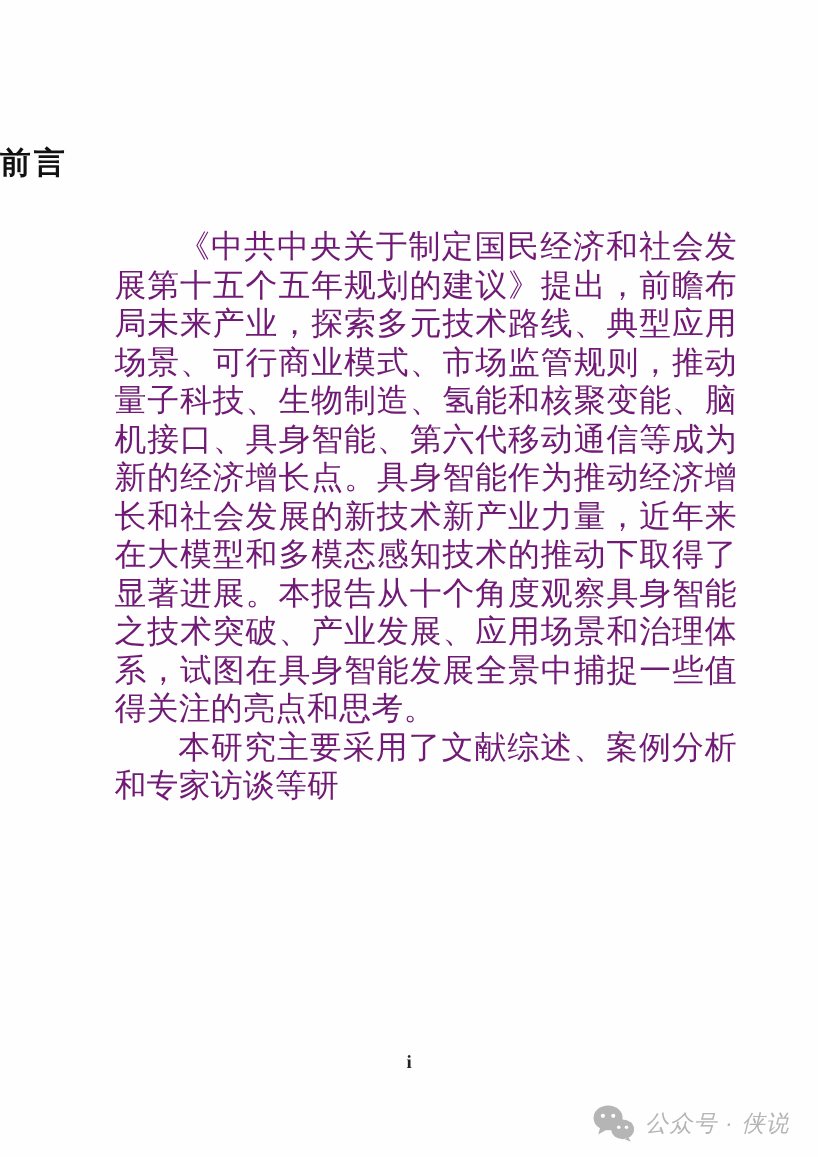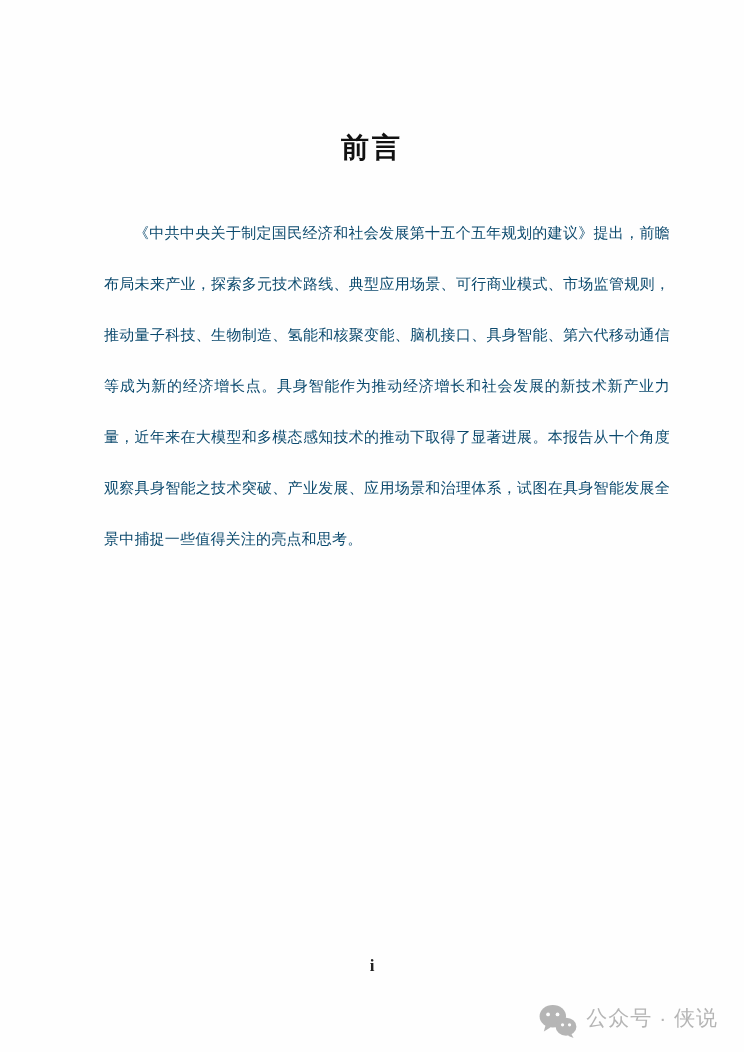--- a/index.html
+++ b/index.html
@@ -11,82 +11,84 @@
     margin: 0 auto;
     background: #fefefe;
     overflow: hidden;
     font-family: "Liberation Serif", serif;
   }
   .doc-title {
     position: absolute;
     top: 129px;
     left: 0;
     width: 744px;
-    text-align: center;
+    text-align: left;
     font-family: "Liberation Sans", sans-serif;
     font-weight: 700;
     font-size: 28px;
     letter-spacing: 3px;
     color: #111111;
   }
   .doc-body {
     position: absolute;
     top: 208px;
     left: 104px;
     width: 566px;
     color: #1c1c1c;
   }
   .doc-body p {
-    font-size: 15px;
-    line-height: 51px;
+    font-size: 29px;
+    line-height: 35px;
     text-indent: 2em;
     text-align: justify;
     text-align-last: left;
     letter-spacing: 0.2px;
     word-break: break-all;
-    color: #0c4a6e;
+    color: #701a75;
   }
   .page-number {
     position: absolute;
     top: 956px;
     left: 0;
     width: 744px;
     text-align: center;
     font-family: "Liberation Serif", serif;
     font-weight: 700;
     font-size: 17px;
     color: #222222;
   }
   .watermark {
     position: absolute;
     top: 1004px;
     right: 26px;
     display: flex;
-    align-items: flex-start;
+    align-items: center;
     gap: 9px;
     color: #b5b5b5;
+    font-style: italic;
   }
   .watermark-label {
     font-family: "Liberation Sans", sans-serif;
     font-size: 21px;
     letter-spacing: 1px;
     color: #b5b5b5;
     white-space: nowrap;
   }
   .wechat-icon { display: inline-block; width: 38px; height: 34px; }
 </style>
 </head>
 <body>
 
 <div class="page">
 
   <h1 class="doc-title">前言</h1>
 
   <div class="doc-body">
     <p>《中共中央关于制定国民经济和社会发展第十五个五年规划的建议》提出，前瞻布局未来产业，探索多元技术路线、典型应用场景、可行商业模式、市场监管规则，推动量子科技、生物制造、氢能和核聚变能、脑机接口、具身智能、第六代移动通信等成为新的经济增长点。具身智能作为推动经济增长和社会发展的新技术新产业力量，近年来在大模型和多模态感知技术的推动下取得了显著进展。本报告从十个角度观察具身智能之技术突破、产业发展、应用场景和治理体系，试图在具身智能发展全景中捕捉一些值得关注的亮点和思考。</p>
+    <p>本研究主要采用了文献综述、案例分析和专家访谈等研</p>
   </div>
 
   <div class="page-number">i</div>
 
   <div class="watermark">
     <span class="wechat-icon">
       <svg viewBox="0 0 40 36" width="38" height="34" xmlns="http://www.w3.org/2000/svg">
         <ellipse cx="14.5" cy="13" rx="14" ry="12" fill="#b5b5b5"></ellipse>
         <path d="M7 22 L5 29 L12 25 Z" fill="#b5b5b5"></path>
         <circle cx="9.5" cy="11" r="2" fill="#fefefe"></circle>

